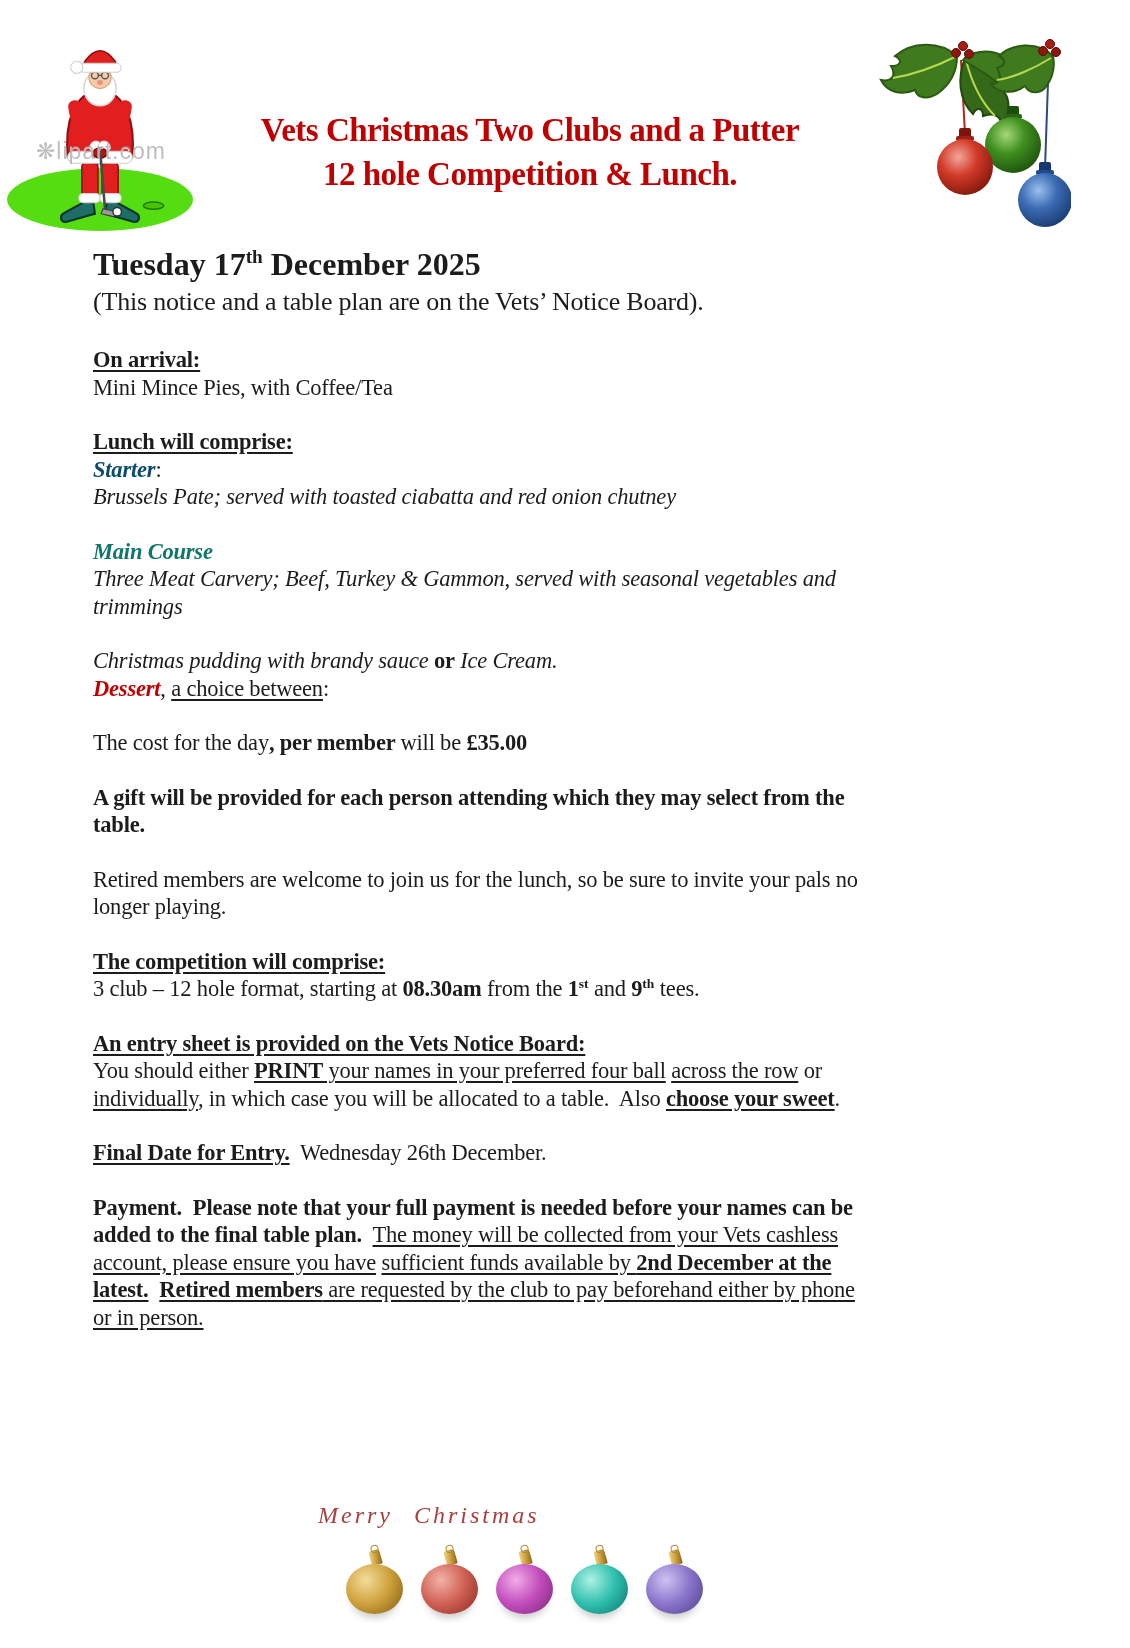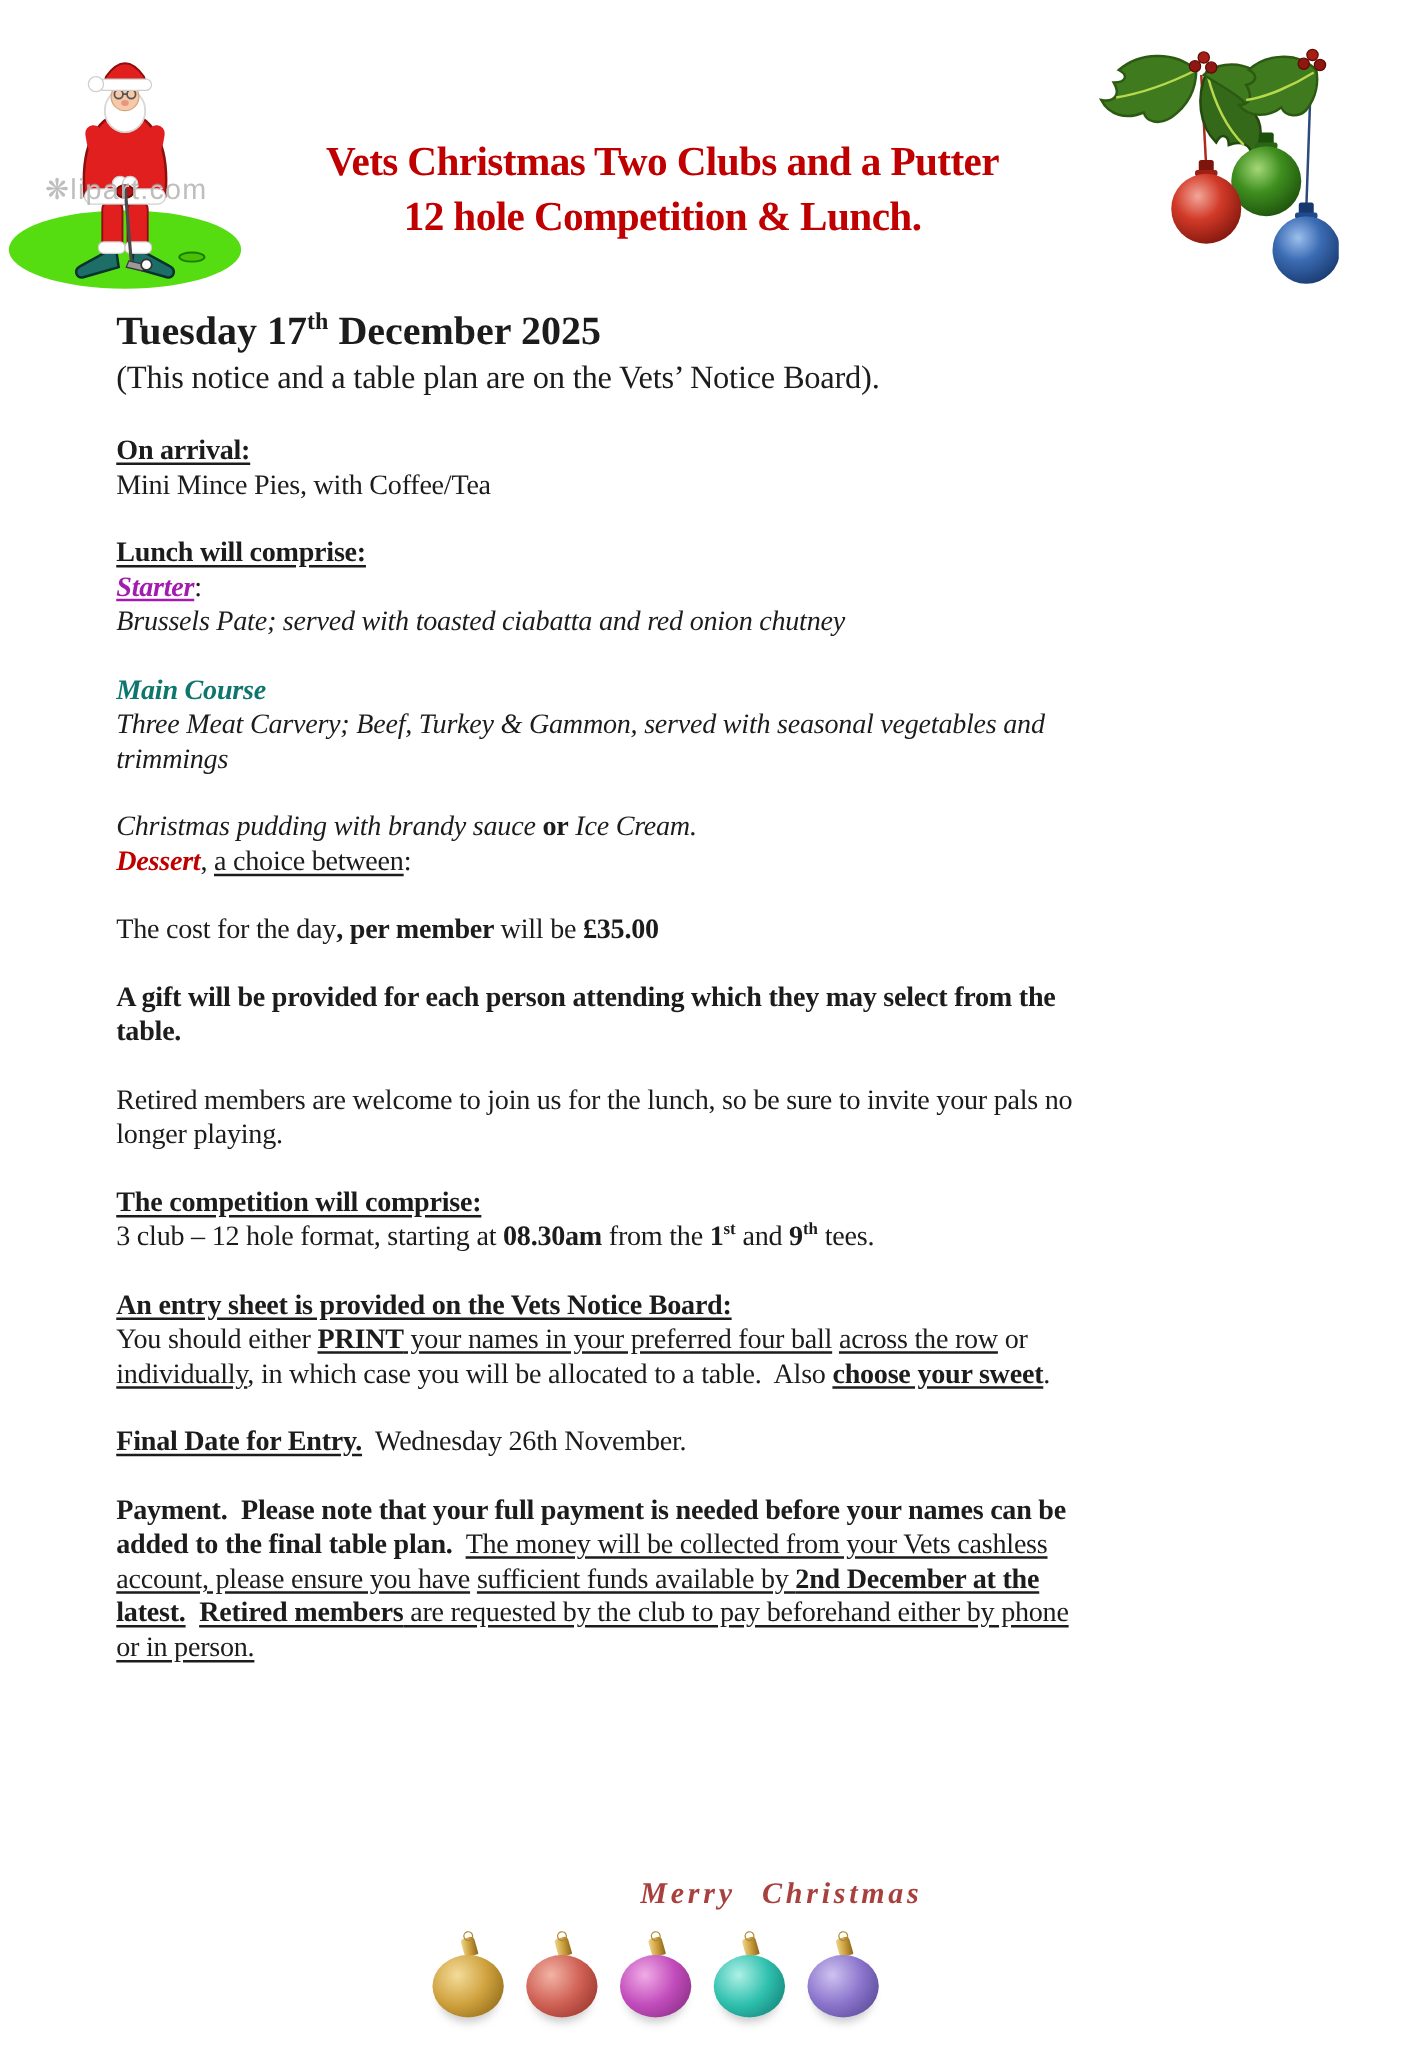--- a/index.html
+++ b/index.html
@@ -38,21 +38,21 @@
   .line.h1 { font-size:32px; line-height:41px; letter-spacing:0; }
   .line.h2 { font-size:26px; line-height:34px; }
   .b { font-weight:bold; }
   .i { font-style:italic; }
   .u { text-decoration:underline; text-underline-offset:3px; }
   .p { font-size:0.60em; vertical-align:super; line-height:0; letter-spacing:0; }
 
   
   .greeting {
     position:absolute; left:318px; top:1502px; width:420px;
-    text-align:right; font-style:italic; font-weight:bold;
+    text-align:left; font-style:italic; font-weight:normal;
     font-size:24px; letter-spacing:3px; word-spacing:12px;
   }
   .bauble-row {
     position:absolute; left:346px; top:1548px; width:380px; height:66px;
     display:flex; gap:18px; align-items:flex-end;
   }
   .bb { position:relative; width:57px; height:64px; }
   .bb .cap {
     position:absolute; top:0; left:24px; width:11px; height:15px;
     background:linear-gradient(100deg,#f2d98c 0%,#c89a3a 55%,#8a6418 100%);
@@ -175,21 +175,21 @@
       <div class="block">
         <div class="line h1"><span class="b">Tuesday 17</span><span class="b p">th</span><span class="b"> December 2025</span></div>
         <div class="line h2"><span>(This notice and a table plan are on the Vets’ Notice Board).</span></div>
       </div>
       <div class="block">
         <div class="line"><span class="b u">On arrival:</span></div>
         <div class="line"><span>Mini Mince Pies, with Coffee/Tea</span></div>
       </div>
       <div class="block">
         <div class="line"><span class="b u">Lunch will comprise:</span></div>
-        <div class="line"><span class="b i r" style="color: #a21caf; text-decoration: underline;">Starter</span><span>:</span></div>
+        <div class="line"><span class="b i r" style="color: #0c4a6e;">Starter</span><span>:</span></div>
         <div class="line"><span class="i">Brussels Pate; served with toasted ciabatta and red onion chutney</span></div>
       </div>
       <div class="block">
         <div class="line"><span class="b i r" style="color: #0f766e; margin-top: 22px;">Main Course</span></div>
         <div class="line"><span class="i">Three Meat Carvery; Beef, Turkey &amp; Gammon, served with seasonal vegetables and</span></div>
         <div class="line"><span class="i">trimmings</span></div>
       </div>
       <div class="block">
         <div class="line"><span class="i">Christmas pudding with brandy sauce</span><span> </span><span class="b">or</span><span> </span><span class="i">Ice Cream.</span></div>
         <div class="line"><span class="b i r" style="color: rgb(192, 0, 0);">Dessert</span><span>, </span><span class="u">a choice between</span><span>:</span></div>
@@ -208,21 +208,21 @@
       <div class="block">
         <div class="line"><span class="b u">The competition will comprise:</span></div>
         <div class="line"><span>3 club – 12 hole format, starting at </span><span class="b">08.30am</span><span> from the </span><span class="b">1</span><span class="b p">st</span><span> and </span><span class="b">9</span><span class="b p">th</span><span> tees.</span></div>
       </div>
       <div class="block">
         <div class="line"><span class="b u">An entry sheet is provided on the Vets Notice Board:</span></div>
         <div class="line"><span>You should either </span><span class="b u">PRINT</span><span class="u"> your names in your preferred four ball</span><span> </span><span class="u">across the row</span><span> or</span></div>
         <div class="line"><span class="u">individually</span><span>, in which case you will be allocated to a table.  Also </span><span class="b u">choose your sweet</span><span>.</span></div>
       </div>
       <div class="block">
-        <div class="line"><span class="b u">Final Date for Entry.</span><span>  Wednesday 26th November.</span></div>
+        <div class="line"><span class="b u">Final Date for Entry.</span><span>  Wednesday 26th December.</span></div>
       </div>
       <div class="block">
         <div class="line"><span class="b">Payment.  Please note that your full payment is needed before your names can be</span></div>
         <div class="line"><span class="b">added to the final table plan.</span><span>  </span><span class="u">The money will be collected from your Vets cashless</span></div>
         <div class="line"><span class="u">account, please ensure you have</span><span> </span><span class="u">sufficient funds available by </span><span class="b u">2nd December at the</span></div>
         <div class="line"><span class="b u">latest.</span><span>  </span><span class="b u">Retired members</span><span class="u"> are requested by the club to pay beforehand either by phone</span></div>
         <div class="line"><span class="u">or in person.</span></div>
       </div>
     </div>
 

